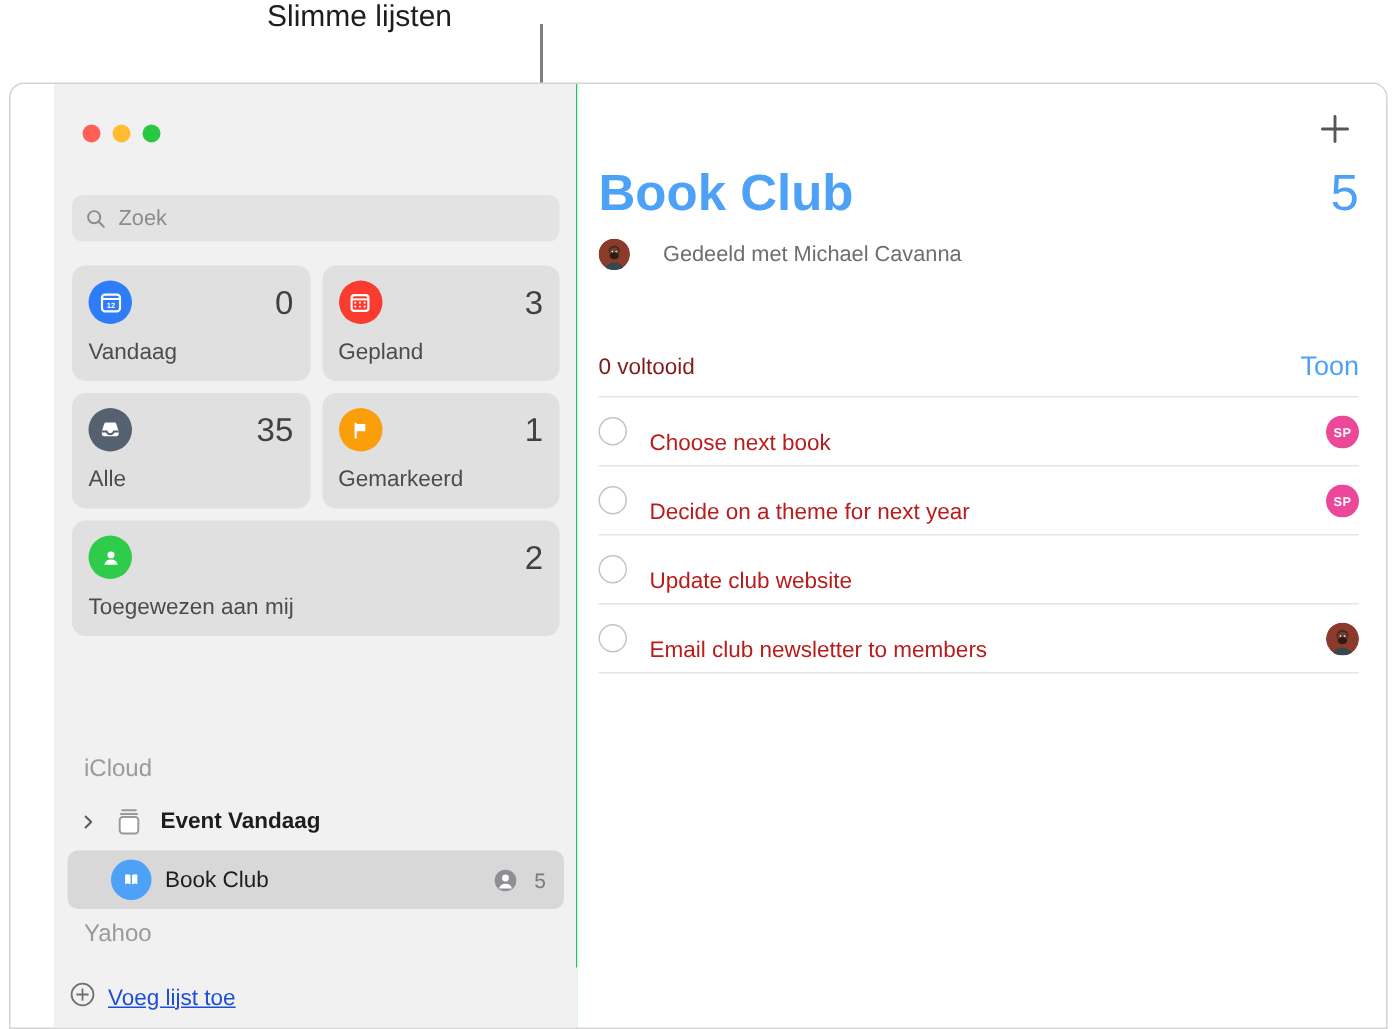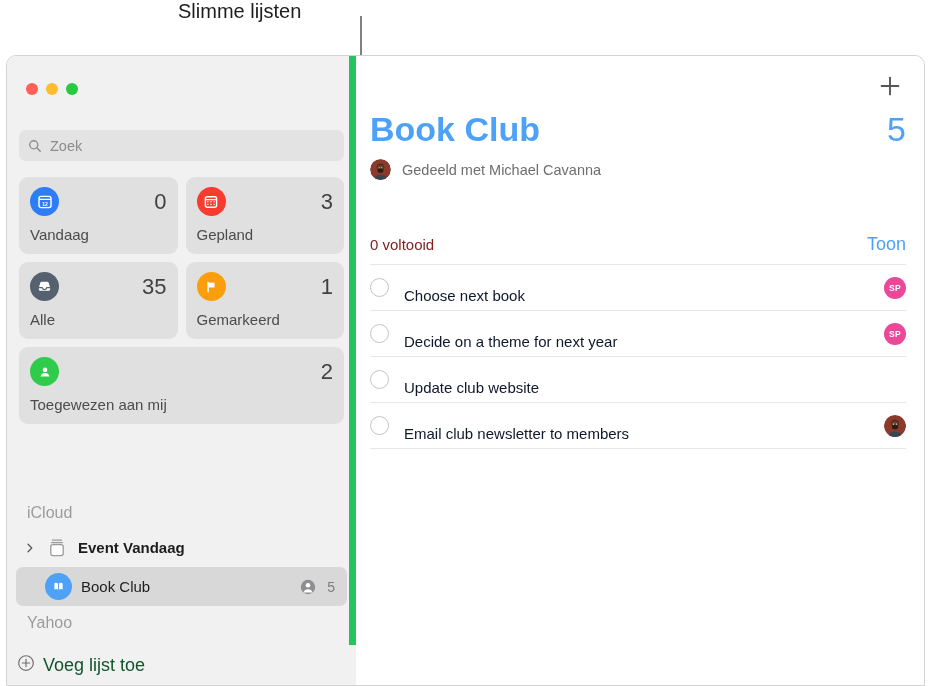--- a/index.html
+++ b/index.html
@@ -41,23 +41,24 @@
     box-sizing: border-box;
     overflow: hidden;
     display: flex;
   }
 
   
   .sidebar {
     position: relative;
     width: 349px; height: 100%;
     background: #f1f1f1;
-    border-right: 7px solid #22c55e;
+    border-right: 1px solid #22c55e;
     box-sizing: border-box;
     flex: 0 0 349px;
+    margin-left: 29px;
   }
   .traffic {
     position: absolute; left: 19px; top: 27px;
     display: flex; gap: 8px;
   }
   .tl { width: 12px; height: 12px; border-radius: 50%; }
   .tl.red { background: #ff5f57; }
   .tl.yellow { background: #febc2e; }
   .tl.green { background: #28c840; }
 
@@ -114,35 +115,35 @@
   .row-count { font-size: 14px; color: #7c7c7c; }
   .shared-ico { width: 16px; height: 16px; flex: 0 0 16px; margin-right: 2px; }
   .folder-ico { width: 24px; height: 24px; flex: 0 0 24px; }
 
   .addbar {
     position: absolute; left: 0; bottom: 0; width: 349px; height: 40px;
     background: #f1f1f1;
     display: flex; align-items: center; gap: 8px; padding-left: 10px;
     box-sizing: border-box;
   }
-  .addbar .lbl { font-size: 18px; color: #14532d; }
+  .addbar .lbl { font-size: 15px; color: #1d4ed8; text-decoration: underline; }
 
   
   .detail { position: relative; flex: 1 1 auto; background: #fff; height: 100%; }
   .plus-btn {
     position: absolute; right: 22px; top: 18px;
     width: 24px; height: 24px;
   }
   .detail-head {
     position: absolute; left: 14px; top: 56px; right: 18px;
   }
   .title-row { display: flex; align-items: flex-start; justify-content: space-between; }
   .list-title { font-size: 34px; font-weight: bold; color: #4da2f7; line-height: 1; }
   .list-total { font-size: 34px; color: #4da2f7; line-height: 1; font-weight: 400; }
-  .shared-line { display: flex; align-items: center; gap: 11px; margin-top: 13px; }
+  .shared-line { display: flex; align-items: center; gap: 22px; margin-top: 13px; }
   .avatar { width: 21px; height: 21px; border-radius: 50%; flex: 0 0 21px; overflow: hidden; }
   .shared-text { font-size: 14.5px; color: #6e6e6e; }
 
   .completed-row {
     position: absolute; left: 14px; right: 18px; top: 178px;
     display: flex; align-items: center; justify-content: space-between;
     padding-bottom: 10px;
   }
   .completed-text { font-size: 15px; color: #7f1d1d; }
   .show-link { font-size: 18px; color: #4da2f7; }
@@ -150,21 +151,21 @@
   .tasks { position: absolute; left: 14px; right: 18px; top: 208px; }
   .task {
     height: 45px; display: flex; align-items: center; gap: 15px;
     border-top: 1px solid #e6e6e6;
   }
   .task:last-child { border-bottom: 1px solid #e6e6e6; }
   .circle {
     width: 19px; height: 19px; border-radius: 50%;
     border: 1.4px solid #c4c4c4; flex: 0 0 19px; box-sizing: border-box;
   }
-  .task-title { font-size: 15px; color: #0f172a; flex: 1 1 auto; margin-top: 16px; }
+  .task-title { font-size: 15px; color: #b91c1c; flex: 1 1 auto; margin-top: 16px; }
   .task-av { width: 22px; height: 22px; border-radius: 50%; flex: 0 0 22px; overflow: hidden; }
   .initials {
     width: 100%; height: 100%; background: #ec4899;
     display: flex; align-items: center; justify-content: center;
     color: #fff; font-size: 8.5px; font-weight: bold; letter-spacing: .3px;
   }
 </style>
 </head>
 <body>
 

